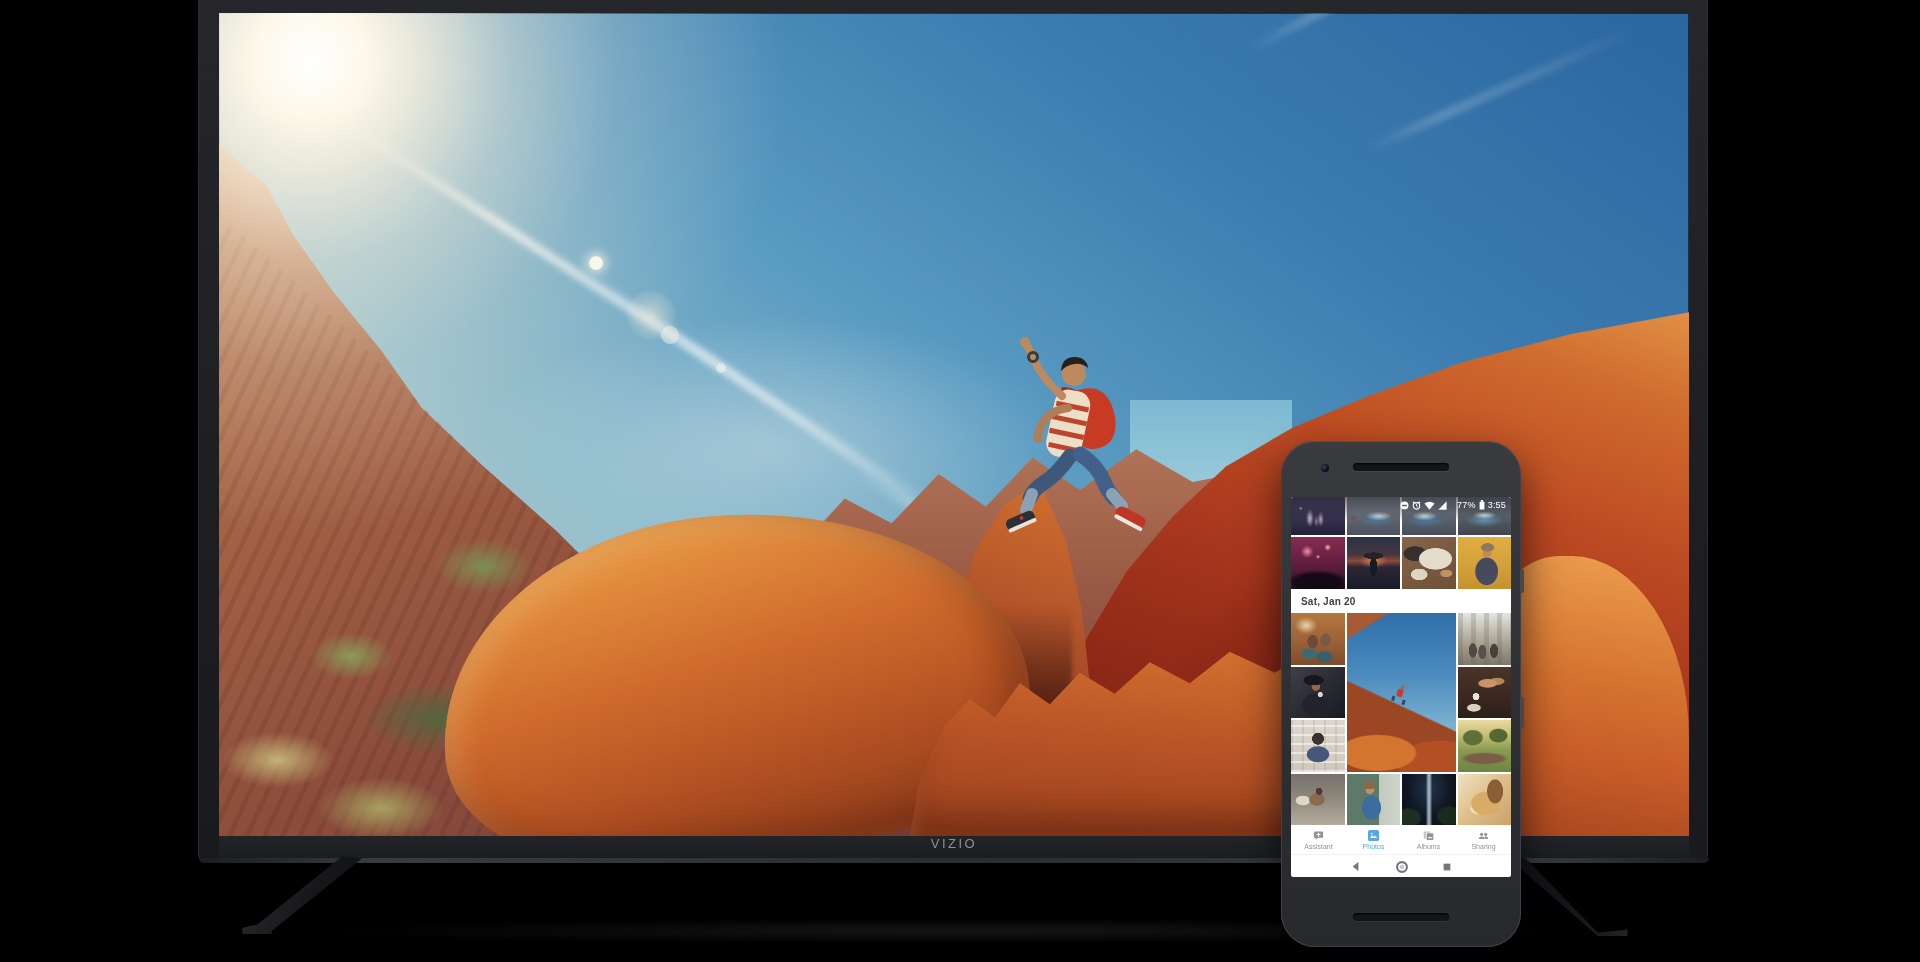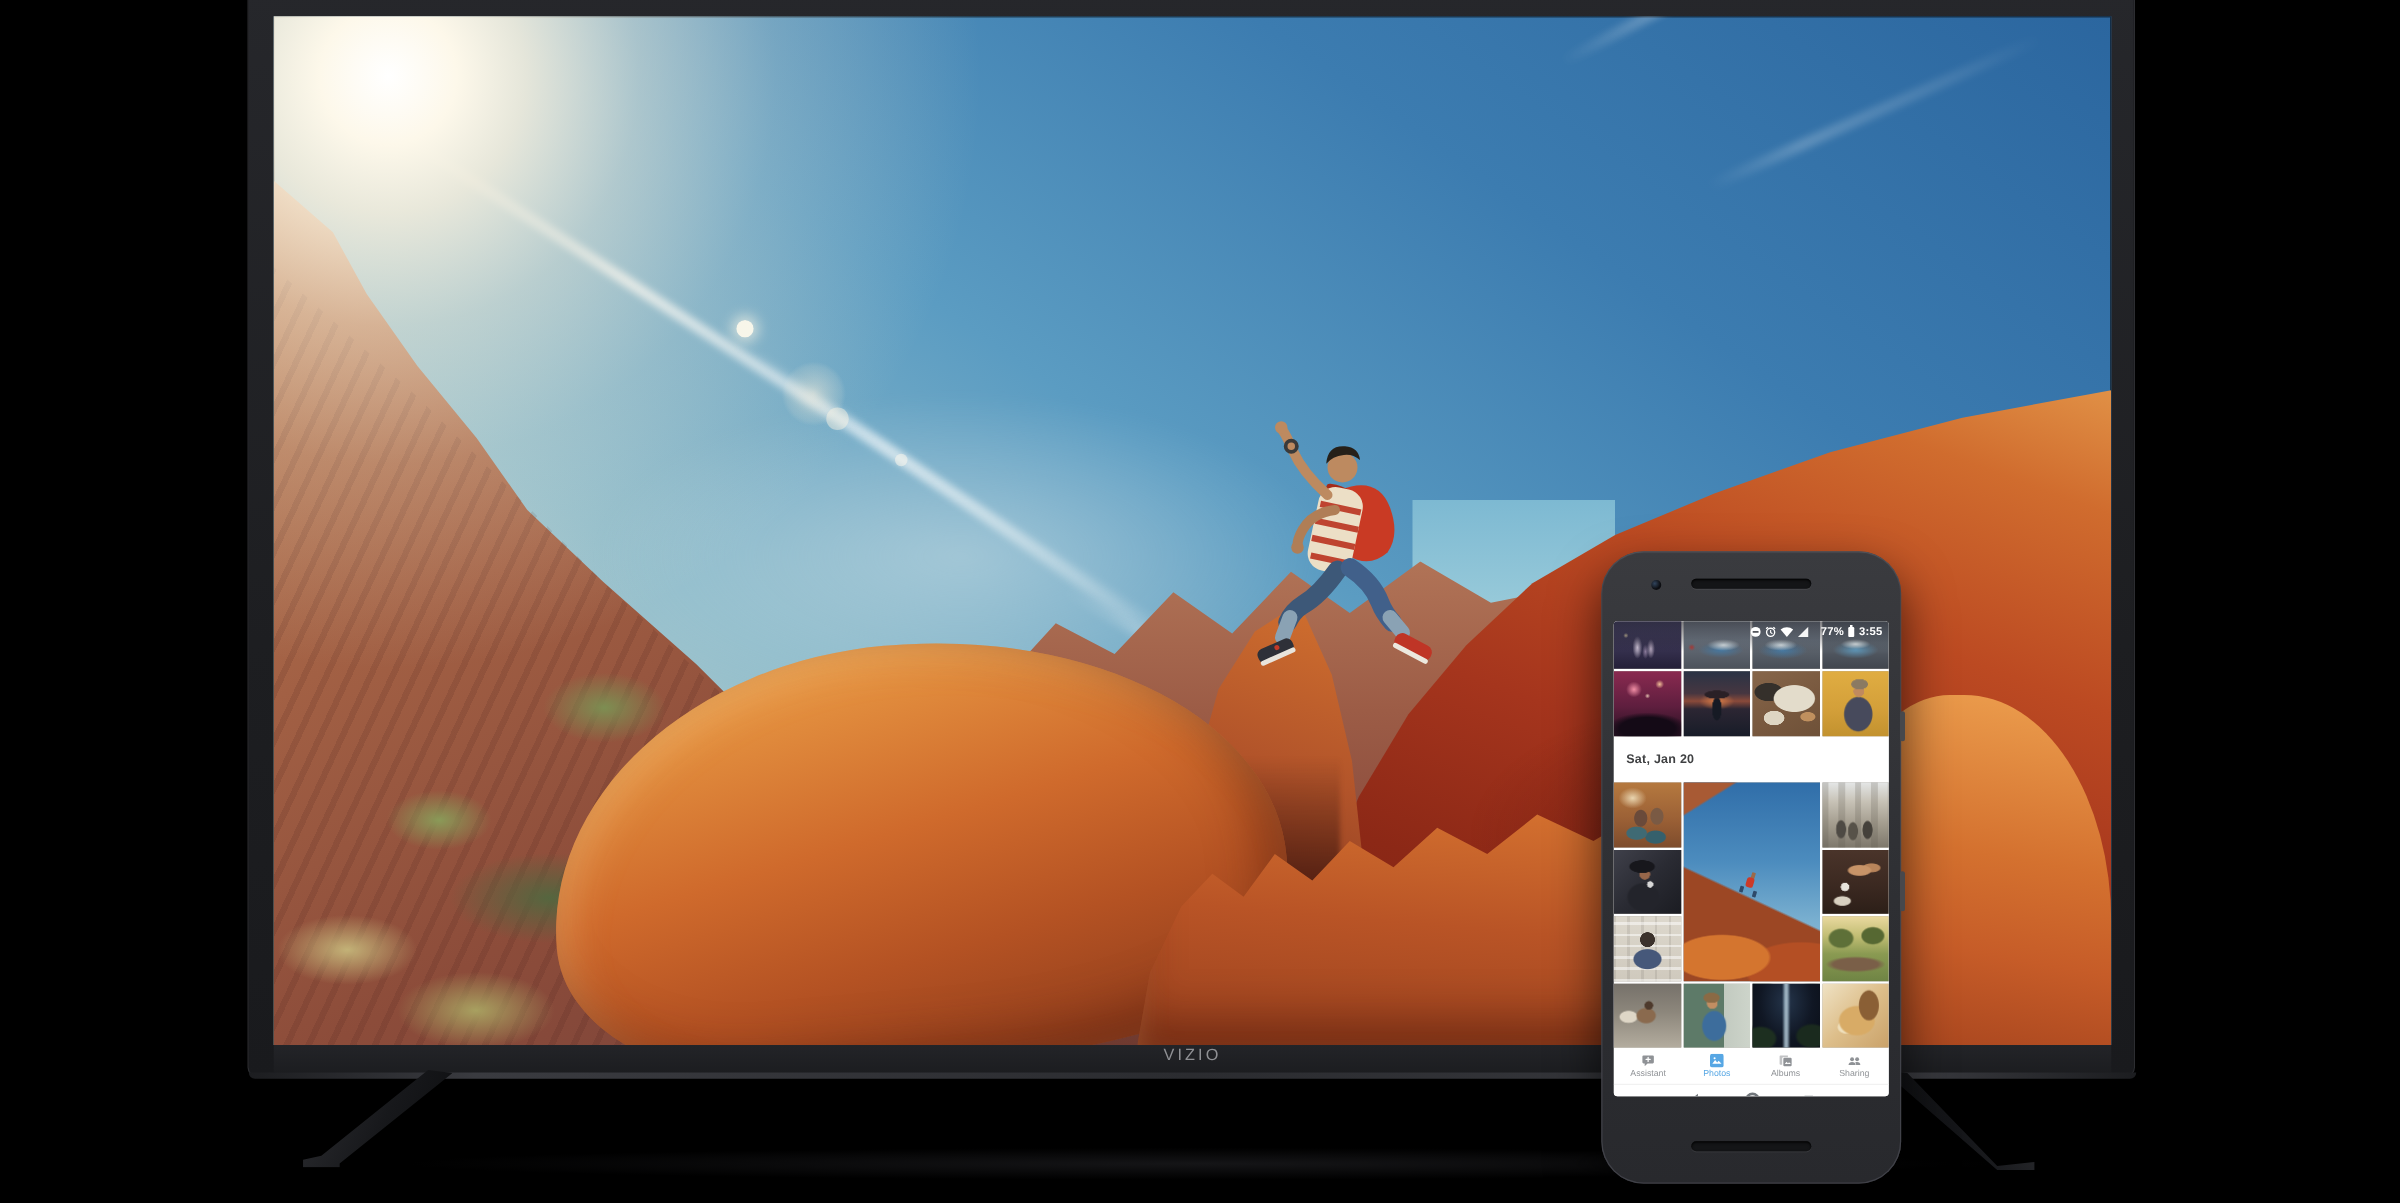--- a/index.html
+++ b/index.html
@@ -108,24 +108,24 @@
   .top-grid{grid-template-columns:repeat(4,1fr);grid-template-rows:38px 52px;}
   .main-grid{grid-template-columns:repeat(4,1fr);grid-template-rows:repeat(4,1fr);height:212px;}
   .t{position:relative;overflow:hidden;background:#9a958c;}
   .t-hero-jump{grid-column:2/4;grid-row:1/4;}
 
   .scrim{position:absolute;left:0;top:0;width:220px;height:24px;pointer-events:none;
       background:linear-gradient(180deg,rgba(18,18,24,.55) 0%,rgba(18,18,24,.25) 60%,rgba(18,18,24,0) 100%);}
   .status-row{position:absolute;top:3px;right:5px;display:flex;align-items:center;gap:3px;
       color:#fff;font-size:9px;line-height:1;}
   .status-row svg{display:block;}
-  .st-text{font-weight:700;letter-spacing:.2px;}
+  .st-text{font-weight:400;letter-spacing:.2px;}
   .gap-l{margin-left:7px;}
 
-  .date-header{height:37px;background:#fff;display:flex;align-items:center;padding-left:10px;
+  .date-header{height:24px;background:#fff;display:flex;align-items:center;padding-left:10px;
       font-size:10px;font-weight:700;color:#3f4042;letter-spacing:.2px;}
 
   .tab-bar{height:29px;background:#fff;display:flex;align-items:center;}
   .tab{flex:1;display:flex;flex-direction:column;align-items:center;justify-content:center;gap:2px;
       color:#8f9296;font-size:7px;}
   .tab svg{width:11px;height:11px;display:block;}
   .tab.active{color:#57a7e4;}
   .android-nav{height:23px;background:#fff;display:flex;align-items:center;justify-content:space-evenly;
       padding:0 26px;border-top:1px solid #f1f1f1;}
   .android-nav svg{display:block;}

